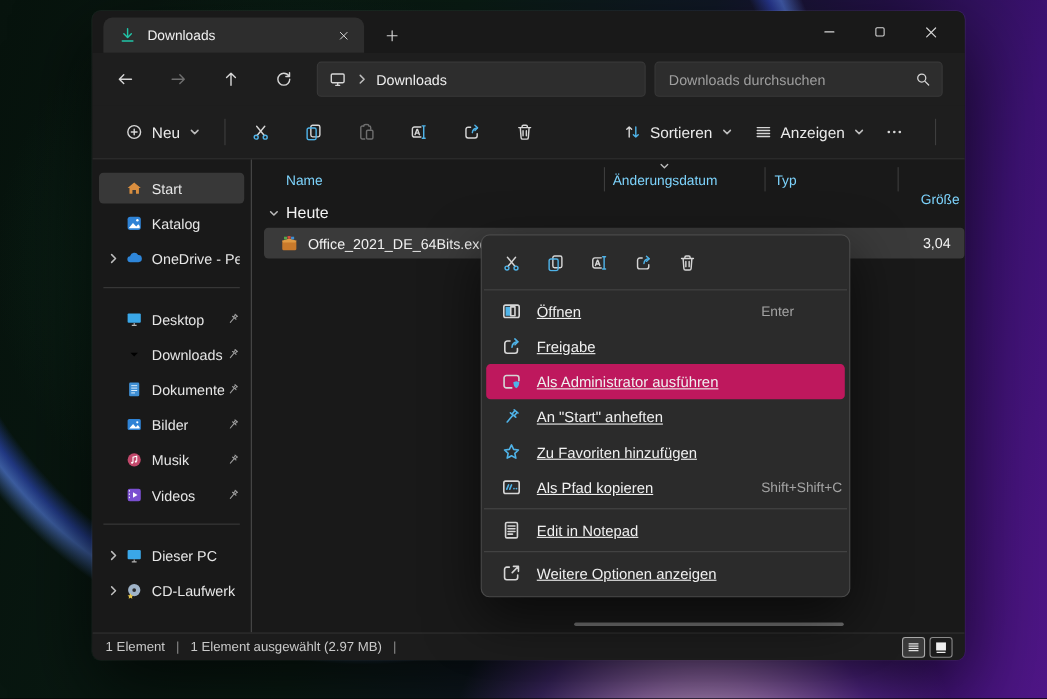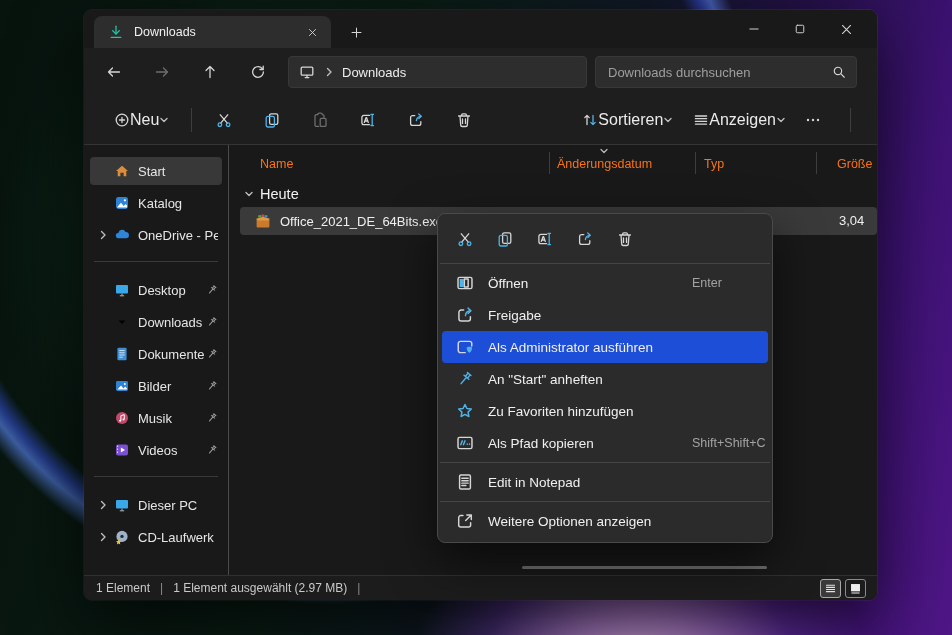--- a/index.html
+++ b/index.html
@@ -43,71 +43,71 @@
   .nav-btn { width:36px; height:34px; border-radius:4px; display:flex; align-items:center; justify-content:center; margin-right:12px; }
   .addressbar { width:299px; height:32px; background:#2d2d2d; border:1px solid #383838; border-radius:4px;
     display:flex; align-items:center; padding:0 10px; font-size:13px; color:#ededed; }
   .addressbar .crumb { margin-left:8px; }
   .searchbox { margin-left:8px; flex:1; height:32px; background:#2d2d2d; border:1px solid #383838; border-radius:4px;
     display:flex; align-items:center; padding:0 10px 0 12px; font-size:13px; color:#9f9f9f; }
   .searchbox .ph { flex:1; }
 
   
   .toolbar { height:49px; background:#1e1e1e; border-bottom:1px solid #343434; display:flex; align-items:center; padding:0 14px 0 20px; flex:0 0 auto; }
-  .tb-btn { display:flex; align-items:center; height:36px; padding:0 10px; border-radius:4px; font-size:16px; color:#eaeaea; }
+  .tb-btn { display:flex; align-items:center; gap:8px; height:36px; padding:0 10px; border-radius:4px; font-size:14px; color:#eaeaea; }
   .tb-icon { width:40px; height:36px; display:flex; align-items:center; justify-content:center; border-radius:4px; margin-right:8px; }
   .tb-sep { width:1px; height:24px; background:#3e3e3e; margin:0 12px; }
   .chev-sm { width:10px; height:10px; }
   .chev-sm path { stroke:#bdbdbd; stroke-width:1.4; fill:none; stroke-linecap:round; stroke-linejoin:round; }
   .spacer { flex:1; }
 
   
   .body { flex:1; display:flex; background:#191919; min-height:0; }
   .sidebar { width:145px; flex:0 0 auto; border-right:1px solid #4a4a4a; padding-top:12px; overflow:hidden; }
   .sb-row { height:28px; margin:0 6px 4px 6px; border-radius:4px; display:flex; align-items:center; padding:0 4px 0 6px; font-size:13px; color:#e6e6e6; }
   .sb-row.sel { background:#383838; }
   .sb-chev { width:14px; height:14px; flex:0 0 14px; display:flex; align-items:center; justify-content:center; }
   .sb-spacer { width:14px; flex:0 0 14px; }
   .sb-ic { width:16px; height:16px; margin:0 8px 0 4px; flex:0 0 16px; }
   .sb-label { flex:1; white-space:nowrap; overflow:hidden; }
   .sb-pin { width:12px; height:12px; flex:0 0 12px; margin-left:2px; }
   .sb-div { height:1px; background:#3a3a3a; margin:12px 10px 14px 10px; }
 
   .main { flex:1; position:relative; overflow:hidden; }
-  .cols { position:absolute; left:0; top:5px; right:0; height:28px; font-size:12.5px; color:#f97316;text-decoration:underline; }
+  .cols { position:absolute; left:0; top:5px; right:0; height:28px; font-size:12.5px; color:#7dd3fc;text-decoration:underline; }
   .col-name { position:absolute; left:31px; top:7px; }
   .col-date { position:absolute; left:328px; top:7px; }
   .col-type { position:absolute; left:475px; top:7px; }
-  .col-size { position:absolute; left:608px; top:7px; }
+  .col-size { position:absolute; left:608px; top:24px; }
   .col-sep { position:absolute; top:2px; width:1px; height:22px; background:#3d3d3d; }
   .sort-chev { position:absolute; left:370px; top:-4px; width:10px; height:10px; }
   .group-row { position:absolute; left:15px; top:41px; display:flex; align-items:center; gap:6px; font-size:14.5px; color:#f2f2f2; }
   .file-row { position:absolute; left:11px; right:0; top:62px; height:28px; background:#3a3a3a; border-radius:4px;
     display:flex; align-items:center; font-size:13px; color:#f0f0f0; }
   .file-ic { width:18px; height:18px; margin:0 8px 0 14px; }
   .file-size { position:absolute; left:599px; top:6px; white-space:nowrap; }
   .hscroll { position:absolute; left:293px; top:421px; width:245px; height:3px; background:#6f6f6f; border-radius:2px; }
 
   
   .statusbar { height:25px; background:#1c1c1c; border-top:1px solid #303030; display:flex; align-items:center;
     padding:0 11px 0 12px; font-size:12px; color:#c9c9c9; flex:0 0 auto; }
   .st-sep { margin:0 10px; color:#8a8a8a; }
   .view-btns { margin-left:auto; display:flex; gap:4px; }
   .view-btn { width:21px; height:19px; border:1px solid #8a8a8a; border-radius:3px; display:flex; align-items:center; justify-content:center; }
   .view-btn.active { background:#3a3a3a; border-color:#a8a8a8; }
 
   
   .context-menu { position:absolute; left:437px; top:213px; width:336px; background:#2b2b2b;
     border:1px solid #4a4a4a; border-radius:8px; box-shadow:0 18px 48px rgba(0,0,0,.6);
-    padding:4px 0 5px 0; color:#f0f0f0; z-index:10; }
+    padding:4px 0 5px 0; color:#f0f0f0; z-index:10;text-decoration:underline; }
   .cm-iconrow { height:42px; display:flex; align-items:center; padding:0 10px; gap:6px; }
   .cm-iconbtn { width:34px; height:30px; border-radius:4px; display:flex; align-items:center; justify-content:center; }
   .cm-div { height:1px; background:#454545; margin:3px 2px; }
   .cm-item { position:relative; height:32px; margin:0 4px; border-radius:4px; display:flex; align-items:center; font-size:13.5px; }
-  .cm-item.hl { background:#1d4ed8; }
+  .cm-item.hl { background:#be185d; }
   .cm-ic { width:18px; height:18px; margin:0 14px 0 14px; flex:0 0 18px; }
   .cm-shortcut { position:absolute; left:250px; font-size:12.5px; color:#a3a3a3; }
   .cm-sub { position:absolute; right:12px; width:12px; height:12px; }
 </style>
 </head>
 <body>
 
 <div class="screen">
   <div class="window">
 

